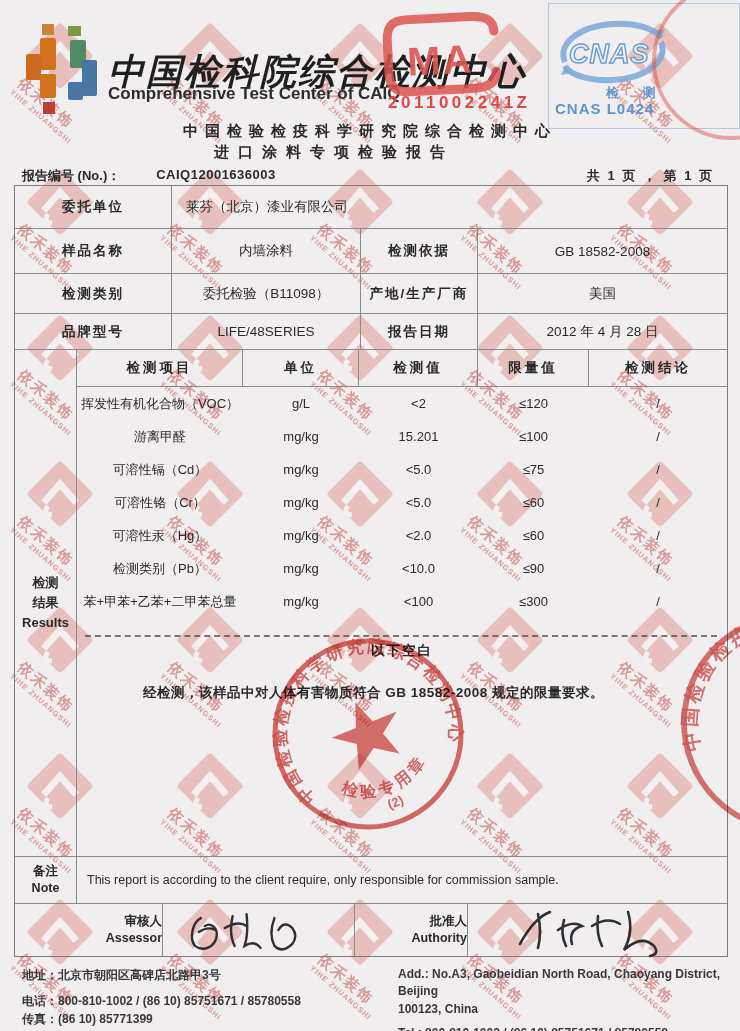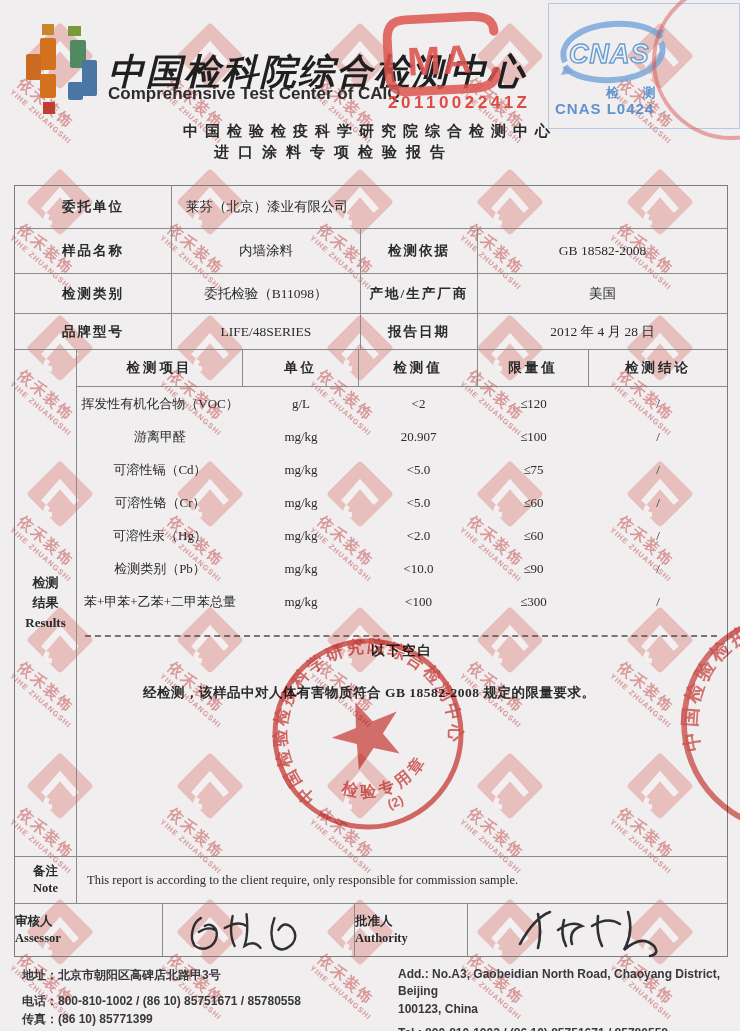--- a/index.html
+++ b/index.html
@@ -24,21 +24,21 @@
   .cnas-jc{position:absolute;left:606px;top:84px;color:#5f93cd;font-size:13px;font-weight:bold;letter-spacing:10px;}
   .cnas-code{position:absolute;left:555px;top:100px;color:#5f93cd;font-size:15px;font-weight:bold;letter-spacing:1px;}
   .corner-arc{position:absolute;right:-70px;top:-18px;width:150px;height:150px;border:4px solid rgba(214,70,64,.45);border-radius:50%;z-index:3;}
   .title1{position:absolute;left:0;top:122px;width:740px;text-align:center;font-size:15px;font-weight:bold;letter-spacing:7px;z-index:2;}
   .title2{position:absolute;left:0;top:143px;width:668px;text-align:center;font-size:15px;font-weight:bold;letter-spacing:9px;z-index:2;}
   .repno{position:absolute;left:22px;top:167px;width:700px;font-size:13px;z-index:2;display:flex;}
   .repno-label{font-weight:bold;}
   .repno-val{margin-left:36px;font-weight:bold;letter-spacing:.5px;}
   .pageinfo{margin-left:auto;margin-right:8px;font-weight:bold;letter-spacing:2px;}
   
-  .tbl{position:absolute;left:14px;top:185px;width:712px;height:770px;z-index:2;font-size:13.5px;font-family:Liberation Serif, serif;}
+  .tbl{position:absolute;left:14px;top:185px;width:712px;height:770px;z-index:2;font-size:13.5px;}
   .tbl *{box-sizing:border-box;}
   .tbl{border:1px solid #7d7d80;}
   .cell{border-right:1px solid #8a8a8d;border-bottom:1px solid #8a8a8d;display:flex;align-items:center;justify-content:center;text-align:center;}
   .cell:last-child{border-right:none;}
   .irow{display:flex;width:100%;}
   .lab{font-weight:600;letter-spacing:2px;}
   .w1{width:157px;}.w2{width:189px;}.w3{width:117px;}.w4{width:249px;}
   .wrest{width:555px;justify-content:flex-start;padding-left:14px;}
   .h43{height:43px;}.h45{height:45px;}.h40{height:40px;}.h36{height:36px;}
   
@@ -52,21 +52,21 @@
   .rcell{display:flex;align-items:center;justify-content:center;text-align:center;font-size:13px;}
   .blank-zone{position:relative;flex:1;}
   .dashline{position:absolute;left:8px;right:10px;top:17px;border-top:2px dashed #4e4e52;opacity:.75;}
   .blank-note{position:absolute;left:0;width:100%;top:24px;text-align:center;font-weight:600;font-size:13.5px;letter-spacing:2px;}
   .conclusion{position:absolute;left:66px;top:66px;font-size:13.5px;font-weight:600;letter-spacing:.5px;}
   
   .nrow{display:flex;height:47px;}
   .n-lab{width:62px;display:flex;flex-direction:column;align-items:center;justify-content:center;border-right:1px solid #8a8a8d;border-bottom:1px solid #8a8a8d;font-size:12.5px;font-weight:600;line-height:1.4;}
   .n-body{width:650px;border-bottom:1px solid #8a8a8d;padding:4px 10px;font-size:12.5px;display:flex;flex-direction:column;justify-content:center;gap:2px;}
   .srow{display:flex;height:52px;}
-  .s-cell{display:flex;flex-direction:column;align-items:flex-start;justify-content:center;border-right:1px solid #8a8a8d;font-size:12.5px;font-weight:600;line-height:1.35;position:relative;}
+  .s-cell{display:flex;flex-direction:column;align-items:flex-end;justify-content:center;border-right:1px solid #8a8a8d;font-size:12.5px;font-weight:600;line-height:1.35;position:relative;}
   .sw1{width:148px;}.sw2{width:192px;}.sw3{width:113px;}.sw4{width:259px;border-right:none;}
   .sig{position:absolute;left:0;top:0;width:100%;height:100%;overflow:visible;}
   
   .stamp-main{position:absolute;left:268px;top:634px;z-index:3;transform:rotate(-22deg);mix-blend-mode:multiply;opacity:.92;}
   .stamp-right{position:absolute;left:676px;top:608px;z-index:3;transform:rotate(12deg);mix-blend-mode:multiply;opacity:.9;}
   
   .foot{position:absolute;left:0;top:966px;width:740px;z-index:2;font-size:12px;font-weight:600;color:#38383a;}
   .foot-cn{position:absolute;left:22px;top:0;line-height:1.55;}
   .foot-en{position:absolute;left:398px;top:0;line-height:1.45;}
   .fgap{height:7px;}
@@ -564,20 +564,25 @@
       <text x="16" y="45" font-size="27" font-weight="bold" font-style="italic" fill="#eaf1f9" stroke="#6b9ccb" stroke-width="1.4" letter-spacing="1" font-family="Liberation Sans, sans-serif">CNAS</text>
     </svg>
     <div class="cnas-jc">检 测</div>
     <div class="cnas-code">CNAS L0424</div>
     <div class="corner-arc"></div>
   </div>
 
   <div class="title1">中国检验检疫科学研究院综合检测中心</div>
   <div class="title2">进口涂料专项检验报告</div>
 
+  <div class="repno">
+    <span class="repno-label">报告编号 (No.)：</span>
+    <span class="repno-val">CAIQ12001636003</span>
+    <span class="pageinfo">共 1 页 ，  第 1 页</span>
+  </div>
 
   <div class="tbl">
 
     <div class="irow h43">
       <div class="cell lab w1">委托单位</div>
       <div class="cell wrest">莱芬（北京）漆业有限公司</div>
     </div>
     <div class="irow h45">
       <div class="cell lab w1">样品名称</div>
       <div class="cell w2">内墙涂料</div>
@@ -615,21 +620,21 @@
             <div class="rrow">
               <div class="rcell c-item">挥发性有机化合物（VOC）</div>
               <div class="rcell c-unit">g/L</div>
               <div class="rcell c-value">&lt;2</div>
               <div class="rcell c-limit">≤120</div>
               <div class="rcell c-concl">/</div>
             </div>
             <div class="rrow">
               <div class="rcell c-item">游离甲醛</div>
               <div class="rcell c-unit">mg/kg</div>
-              <div class="rcell c-value">20.907</div>
+              <div class="rcell c-value">15.201</div>
               <div class="rcell c-limit">≤100</div>
               <div class="rcell c-concl">/</div>
             </div>
             <div class="rrow">
               <div class="rcell c-item">可溶性镉（Cd）</div>
               <div class="rcell c-unit">mg/kg</div>
               <div class="rcell c-value">&lt;5.0</div>
               <div class="rcell c-limit">≤75</div>
               <div class="rcell c-concl">/</div>
             </div>

